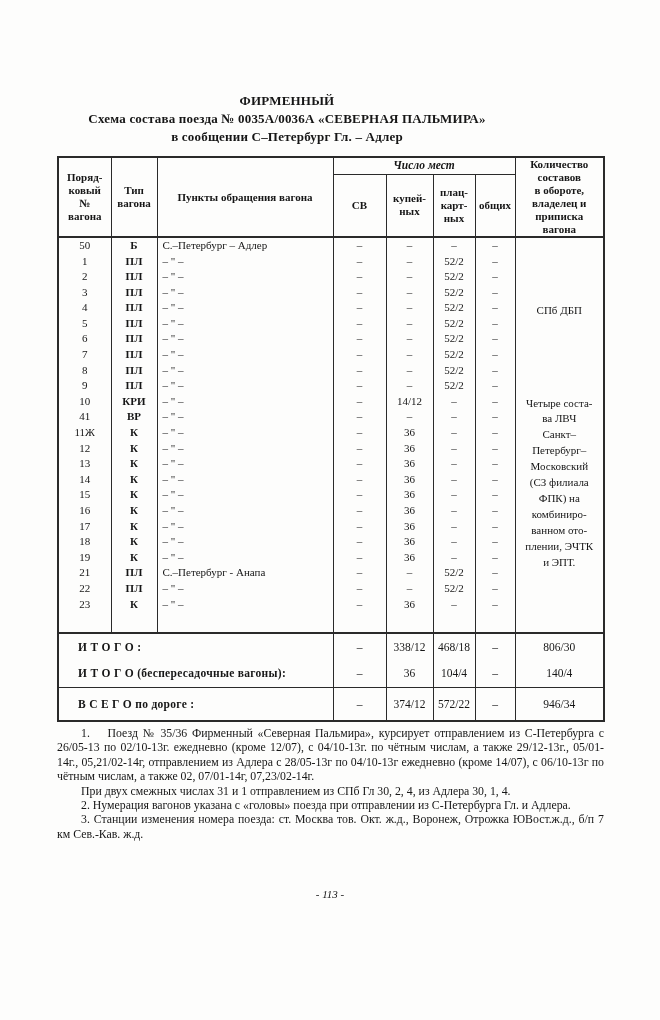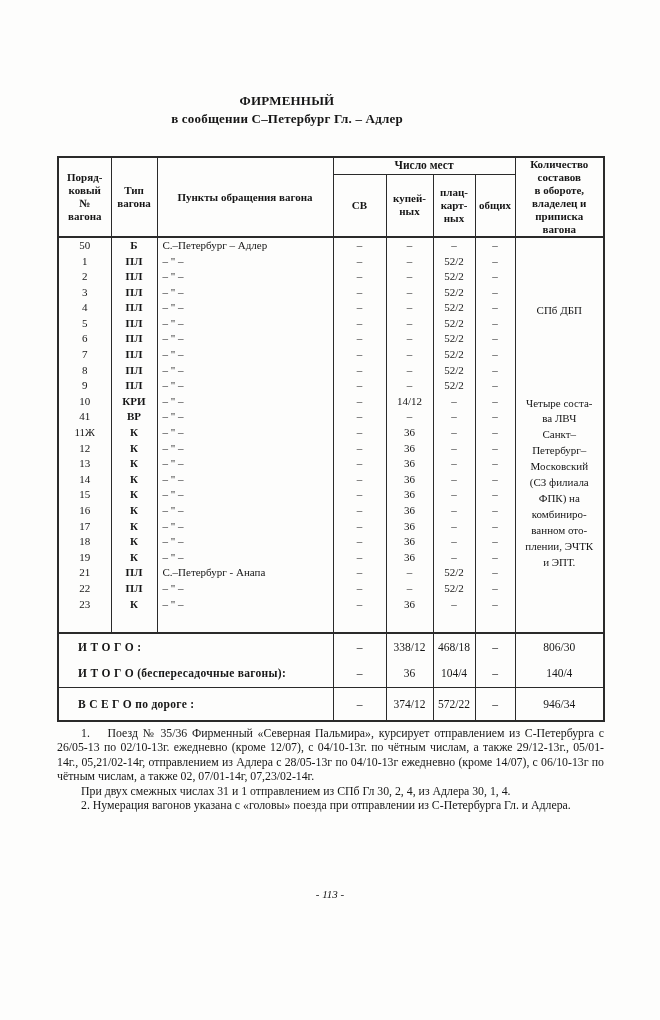--- a/index.html
+++ b/index.html
@@ -26,21 +26,21 @@
   .scheme-table { border:2px solid #2a2a2a; }
   .scheme-table th, .scheme-table td {
     border-left:1px solid #2a2a2a; border-right:1px solid #2a2a2a;
     padding:0; overflow:hidden;
   }
   thead th {
     font-weight:bold; white-space:pre-line; text-align:center;
     vertical-align:middle; font-size:11px; line-height:13px;
   }
   thead th.rspan { border-bottom:2px solid #2a2a2a; }
-  th.seats-group { height:17px; border-bottom:1px solid #2a2a2a; font-size:11.5px; }
+  th.seats-group { height:17px; border-bottom:1px solid #2a2a2a; font-size:11.5px;font-style:italic; }
   tr.hr2 th { height:63px; border-bottom:2px solid #2a2a2a; }
 
   tbody.body-rows td {
     height:15.6px; line-height:15.4px; text-align:center; vertical-align:middle;
   }
   tbody.body-rows .col-route { text-align:left; padding-left:5px; }
   tbody.body-rows .col-type { font-weight:bold; }
   td.col-qty { vertical-align:top; text-align:center; }
   .spb-note { padding-top:3px; line-height:15px; }
   .qty-annot { margin-top:78px; line-height:15.9px; white-space:pre-line; }
@@ -62,20 +62,21 @@
   .page-number { position:absolute; top:888px; left:0; width:660px;
     text-align:center; font-style:italic; font-size:11px; }
 </style>
 </head>
 <body>
 
 <div class="scan-page">
 
   <div class="title-block">
     <div>ФИРМЕННЫЙ</div>
+    <div>Схема состава поезда № 0035А/0036А «СЕВЕРНАЯ ПАЛЬМИРА»</div>
     <div>в сообщении С–Петербург Гл. – Адлер</div>
   </div>
 
   <table class="scheme-table">
     <colgroup>
       <col style="width:53px">
         <col style="width:46px">
         <col style="width:176px">
       <col style="width:53px">
         <col style="width:47px">
@@ -376,17 +377,18 @@
         <td>–</td>
         <td>946/34</td>
       </tr>
     </tbody>
   </table>
 
   <div class="notes-block">
     <p><b>1.  Поезд № 35/36 Фирменный «Северная Пальмира», курсирует</b><span> отправлением из С-Петербурга с 26/05-13 по 02/10-13г. ежедневно (кроме 12/07), с 04/10-13г. по чётным числам, а также 29/12-13г., 05/01-14г., 05,21/02-14г,  отправлением из Адлера с 28/05-13г по 04/10-13г ежедневно (кроме 14/07), с 06/10-13г по чётным числам, а также 02, 07/01-14г, 07,23/02-14г.</span></p>
     <p><b>При двух смежных числах 31 и 1</b><span> отправлением из СПб Гл 30, 2, 4, из Адлера 30, 1, 4.</span></p>
     <p><b>2. Нумерация вагонов</b><span> указана с «головы» поезда при отправлении из С-Петербурга Гл. и Адлера.</span></p>
+    <p><b>3. Станции изменения номера поезда:</b><span> ст. Москва тов. Окт. ж.д., Воронеж, Отрожка ЮВост.ж.д., б/п 7 км Сев.-Кав. ж.д.</span></p>
   </div>
 
   <div class="page-number">- 113 -</div>
 
 </div>
 
 </body></html>

